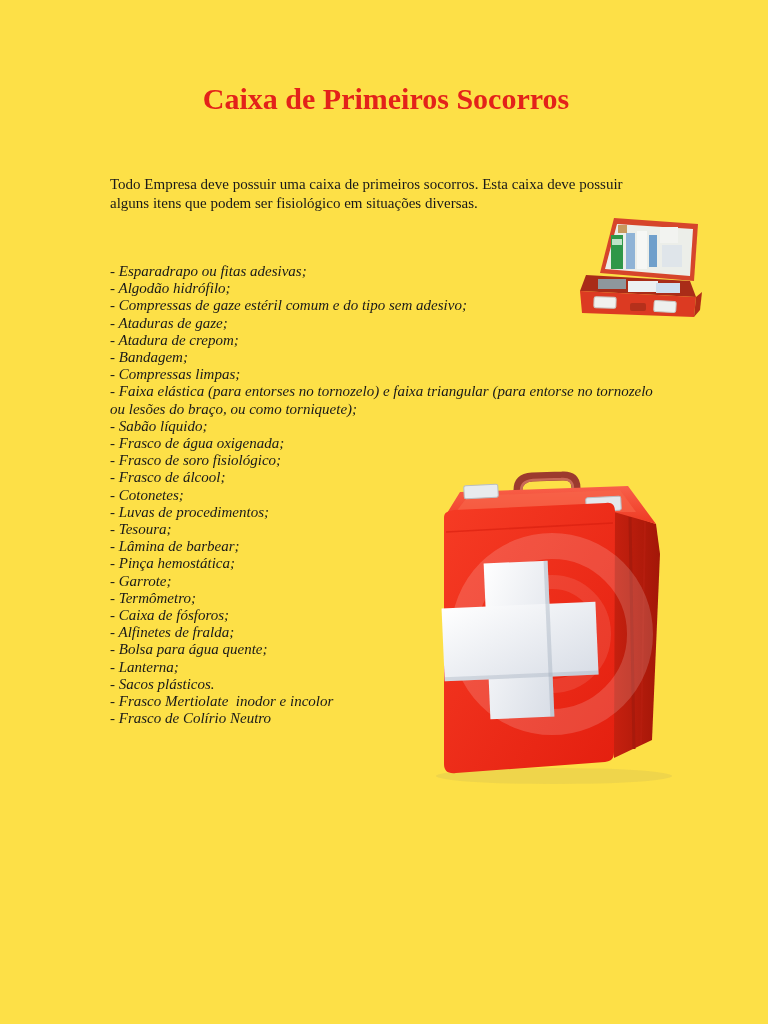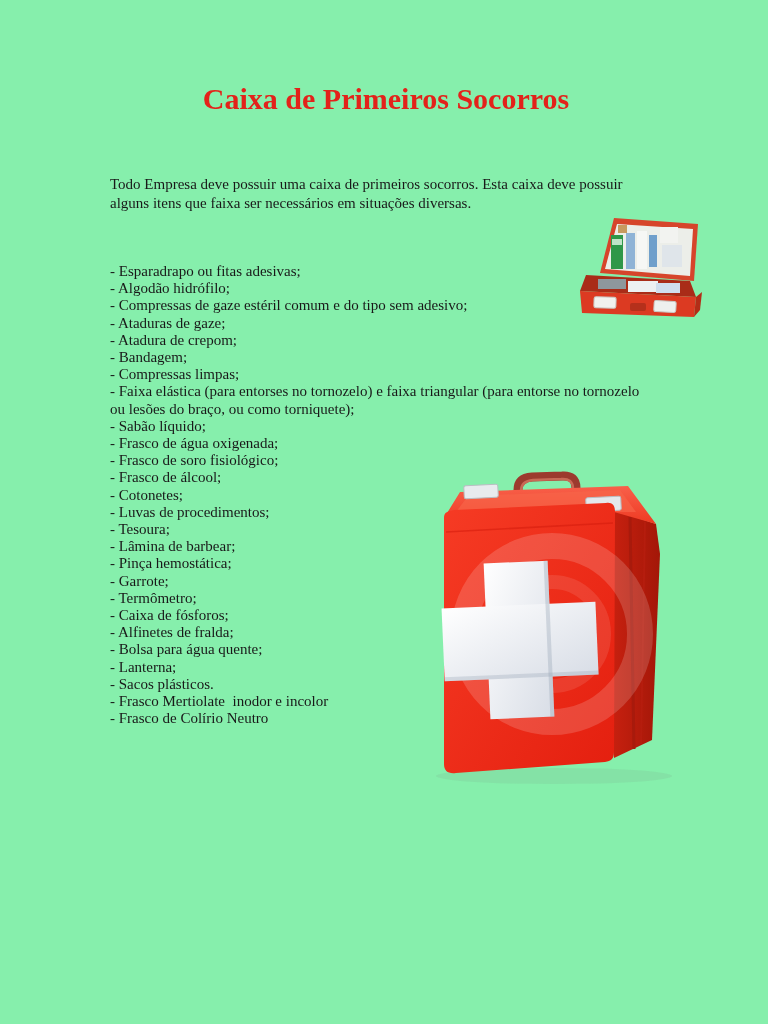--- a/index.html
+++ b/index.html
@@ -41,36 +41,36 @@
     white-space:pre;
   }
   .items{
     position:absolute;
     left:110px;
     top:263px;
     font-size:15px;
     line-height:17.2px;
     white-space:pre;
   }
-  .items .item{margin:0;}
+  .items .item{margin:0;font-style:italic;}
   figure.fig{position:absolute;margin:0;padding:0;}
   .fig-kit{left:578px;top:213px;width:124px;height:108px;}
   .fig-box{left:424px;top:462px;width:312px;height:324px;}
   svg{display:block;width:100%;height:100%;}
 </style>
 </head>
 <body>
 
-<div class="page" style="background: #86efac; color: rgb(25, 25, 25);">
+<div class="page" style="background: #fde047; color: rgb(25, 25, 25);">
 
   <h1 class="title" style="color: rgb(227, 34, 26);">Caixa de Primeiros Socorros</h1>
 
   <div class="intro">
     <p>Todo Empresa deve possuir uma caixa de primeiros socorros. Esta caixa deve possuir
-alguns itens que faixa ser necessários em situações diversas.</p>
+alguns itens que podem ser fisiológico em situações diversas.</p>
   </div>
 
 
   <div class="items"><div class="item">- Esparadrapo ou fitas adesivas;</div><div class="item">- Algodão hidrófilo;</div><div class="item">- Compressas de gaze estéril comum e do tipo sem adesivo;</div><div class="item">- Ataduras de gaze;</div><div class="item">- Atadura de crepom;</div><div class="item">- Bandagem;</div><div class="item">- Compressas limpas;</div><div class="item">- Faixa elástica (para entorses no tornozelo) e faixa triangular (para entorse no tornozelo
 ou lesões do braço, ou como torniquete);</div><div class="item">- Sabão líquido;</div><div class="item">- Frasco de água oxigenada;</div><div class="item">- Frasco de soro fisiológico;</div><div class="item">- Frasco de álcool;</div><div class="item">- Cotonetes;</div><div class="item">- Luvas de procedimentos;</div><div class="item">- Tesoura;</div><div class="item">- Lâmina de barbear;</div><div class="item">- Pinça hemostática;</div><div class="item">- Garrote;</div><div class="item">- Termômetro;</div><div class="item">- Caixa de fósforos;</div><div class="item">- Alfinetes de fralda;</div><div class="item">- Bolsa para água quente;</div><div class="item">- Lanterna;</div><div class="item">- Sacos plásticos.</div><div class="item">- Frasco Mertiolate  inodor e incolor</div><div class="item">- Frasco de Colírio Neutro</div></div>
 
   <figure class="fig fig-kit" role="img" aria-label="Maleta de primeiros socorros aberta com suprimentos">
     <svg viewBox="0 0 124 108">
 
       <path d="M22 60 L36 5 L120 11 L116 68 Z" fill="#d6452b"></path>

